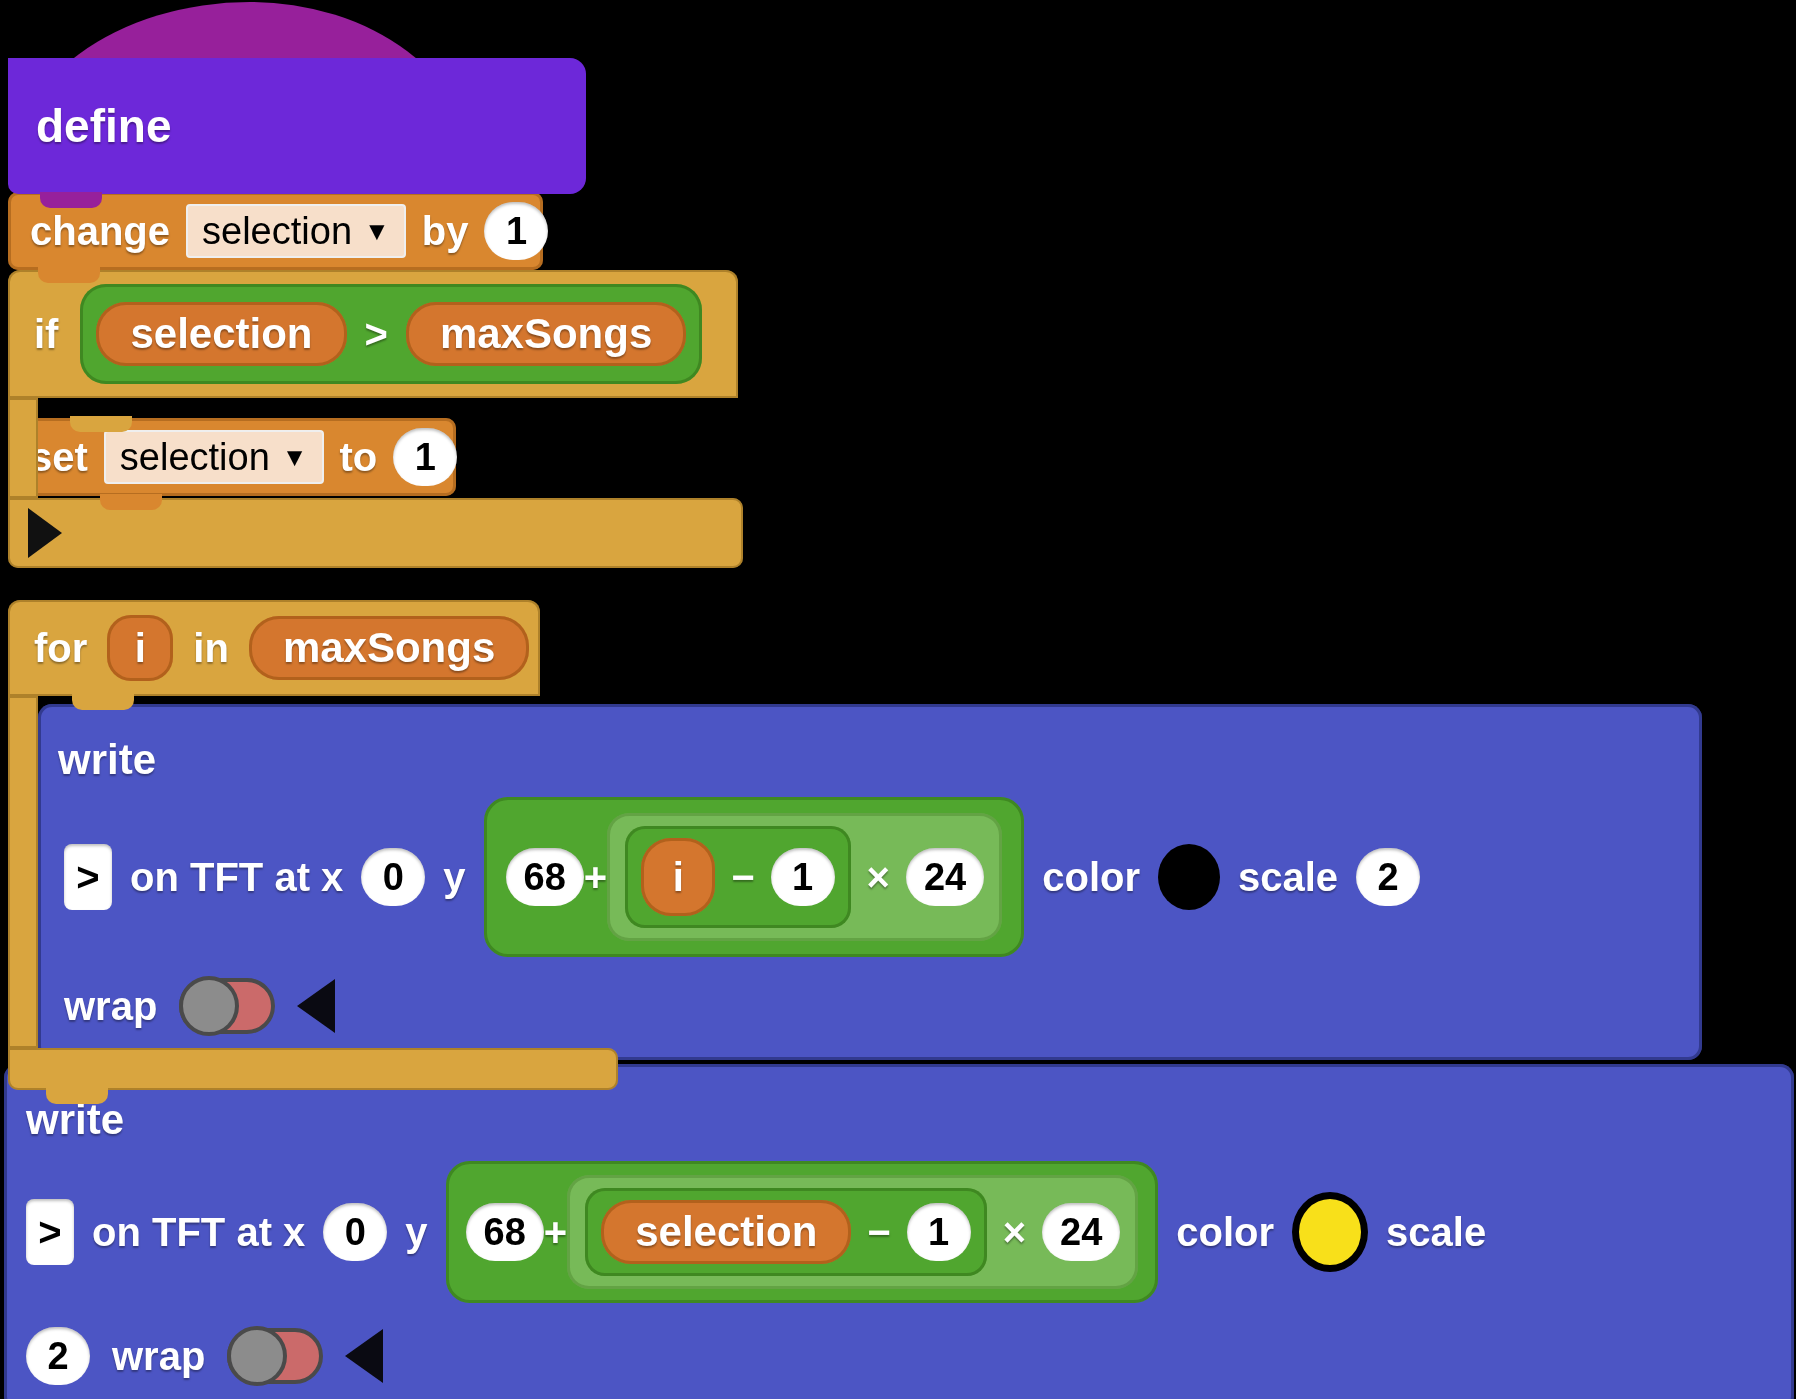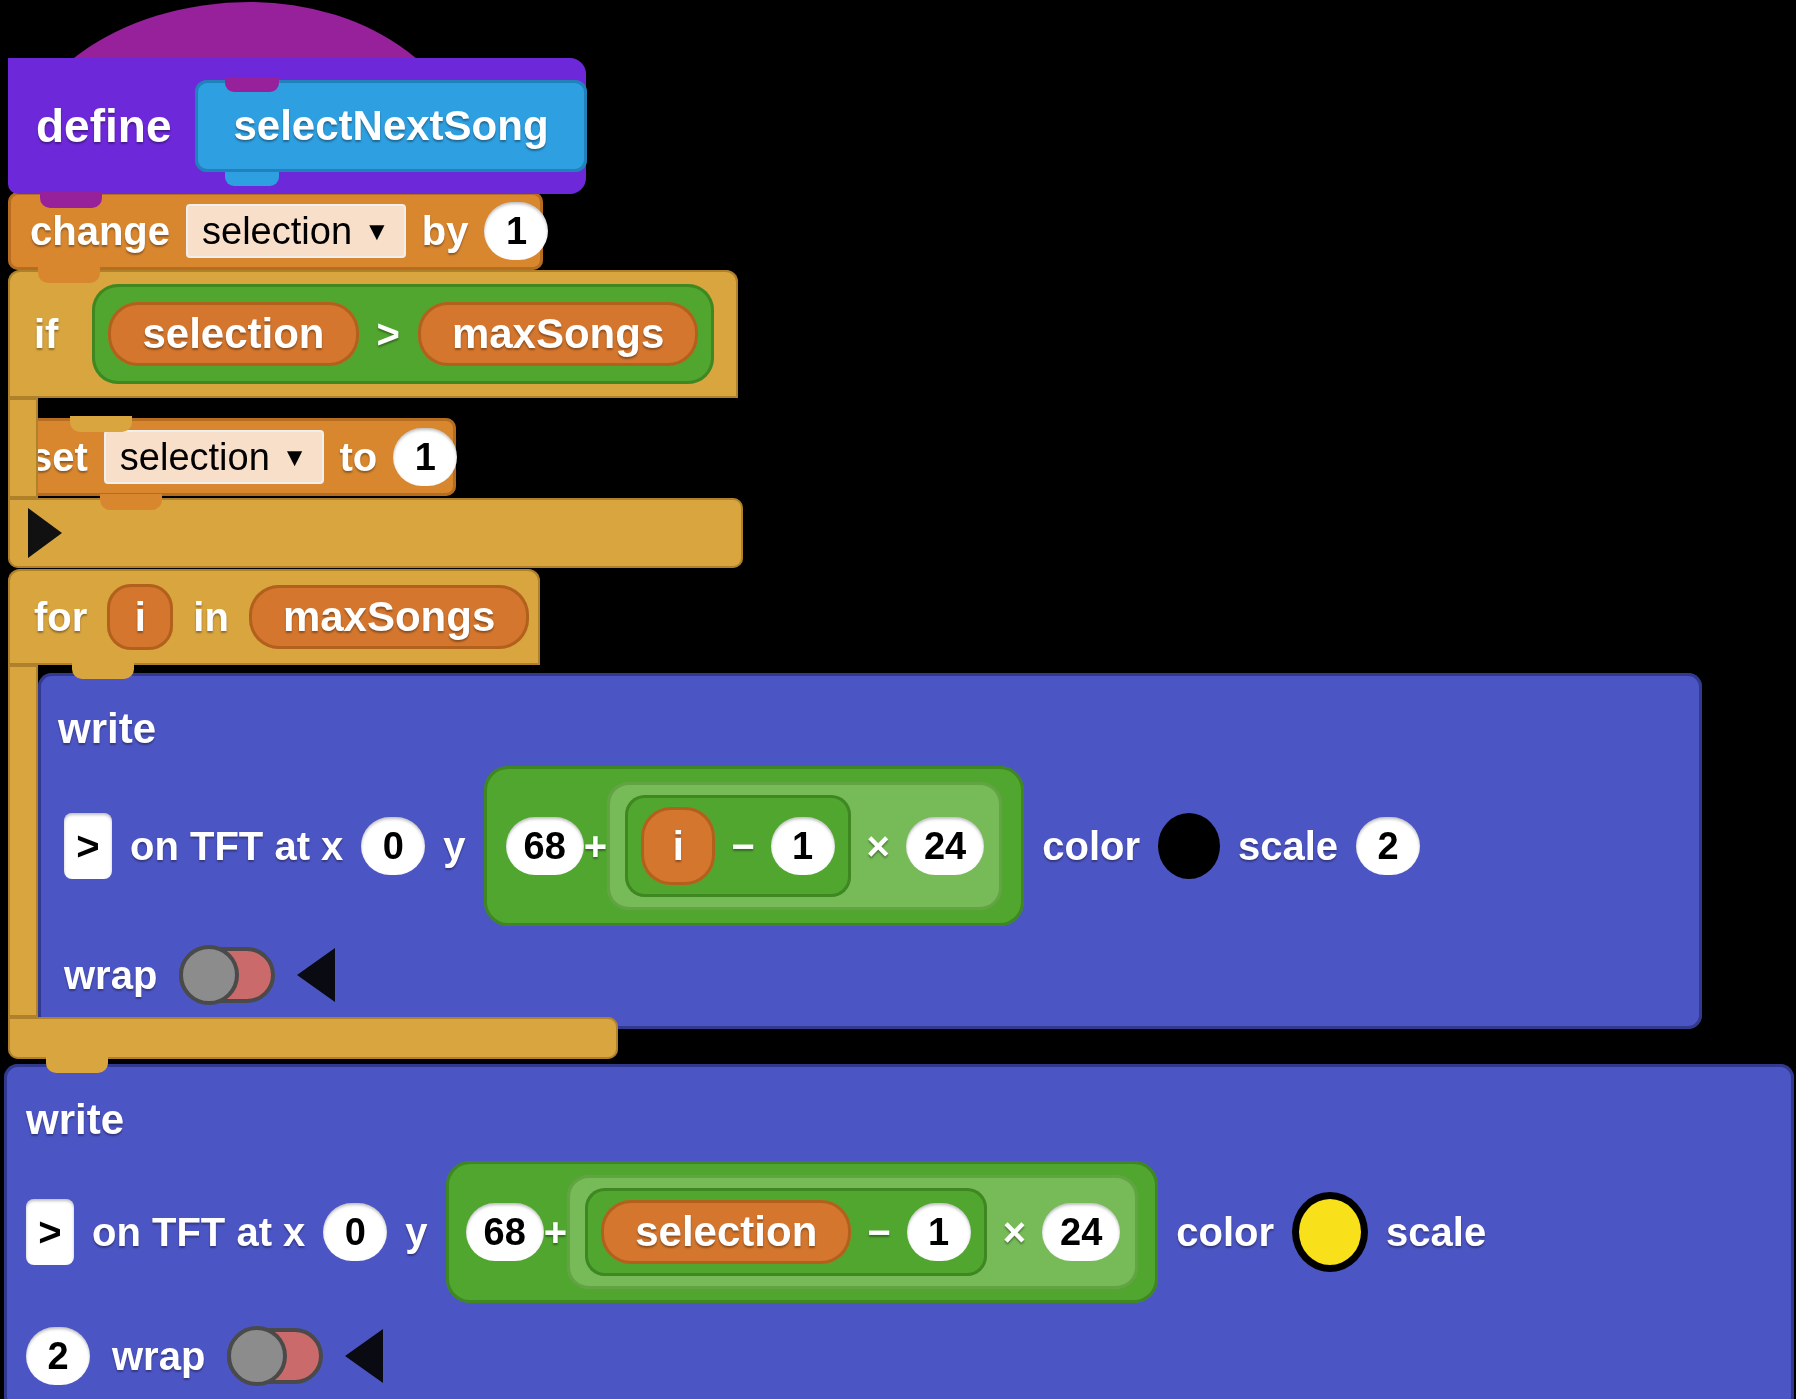--- a/index.html
+++ b/index.html
@@ -70,40 +70,37 @@
 </style>
 </head>
 <body>
 
 <div class="canvas">
 
   <div class="abs" style="left:8px;top:2px;width:578px;height:192px;z-index:40;">
     <div class="hat-dome"></div>
     <div class="hat-body">
       <span class="lbl lbl-big">define</span>
-      <div class="proto">
-        <span class="lbl">selectNextSong</span>
-      </div>
     </div>
     <div class="bump" style="background:#97209b;left:32px;top:190px;"></div>
   </div>
 
   <div class="abs cmd orangeb" style="left:8px;top:192px;width:535px;height:78px;z-index:39;">
     <span class="lbl">change</span>
     <div class="dd">
       <span>selection</span>
       <span class="arr">▼</span>
     </div>
     <span class="lbl">by</span>
     <span class="oval">1</span>
     <div class="bump" style="background:#d9872f;left:30px;bottom:-13px;"></div>
   </div>
 
   <div class="cblk" style="left:8px;top:270px;z-index:38;">
-    <div class="ctop gold" style="width:730px;height:128px;gap:34px;">
+    <div class="ctop gold" style="width:730px;height:128px;gap:22px;">
       <span class="lbl">if</span>
       <div class="greend" style="border-radius:26px;padding:18px 16px;display:flex;gap:18px;align-items:center;">
         <div class="reporter">
           <span class="lbl">selection</span>
         </div>
         <span class="lbl">&gt;</span>
         <div class="reporter">
           <span class="lbl">maxSongs</span>
         </div>
       </div>
@@ -121,21 +118,21 @@
         <span class="oval">1</span>
       </div>
     </div>
     <div class="cbar gold" style="width:735px;height:70px;">
       <div class="tri-r" style="margin-left:20px;"></div>
     </div>
     <div class="bump" style="background:#d9a53f;left:62px;top:146px;"></div>
     <div class="bump" style="background:#d9872f;left:92px;top:224px;"></div>
   </div>
 
-  <div class="cblk" style="left:8px;top:569px;z-index:37;">
+  <div class="cblk" style="left:8px;top:600px;z-index:37;">
     <div class="ctop gold" style="width:532px;height:96px;gap:20px;">
       <span class="lbl">for</span>
       <div class="ivar ivar-sm">
         <span class="lbl">i</span>
       </div>
       <span class="lbl">in</span>
       <div class="reporter">
         <span class="lbl">maxSongs</span>
       </div>
     </div>

